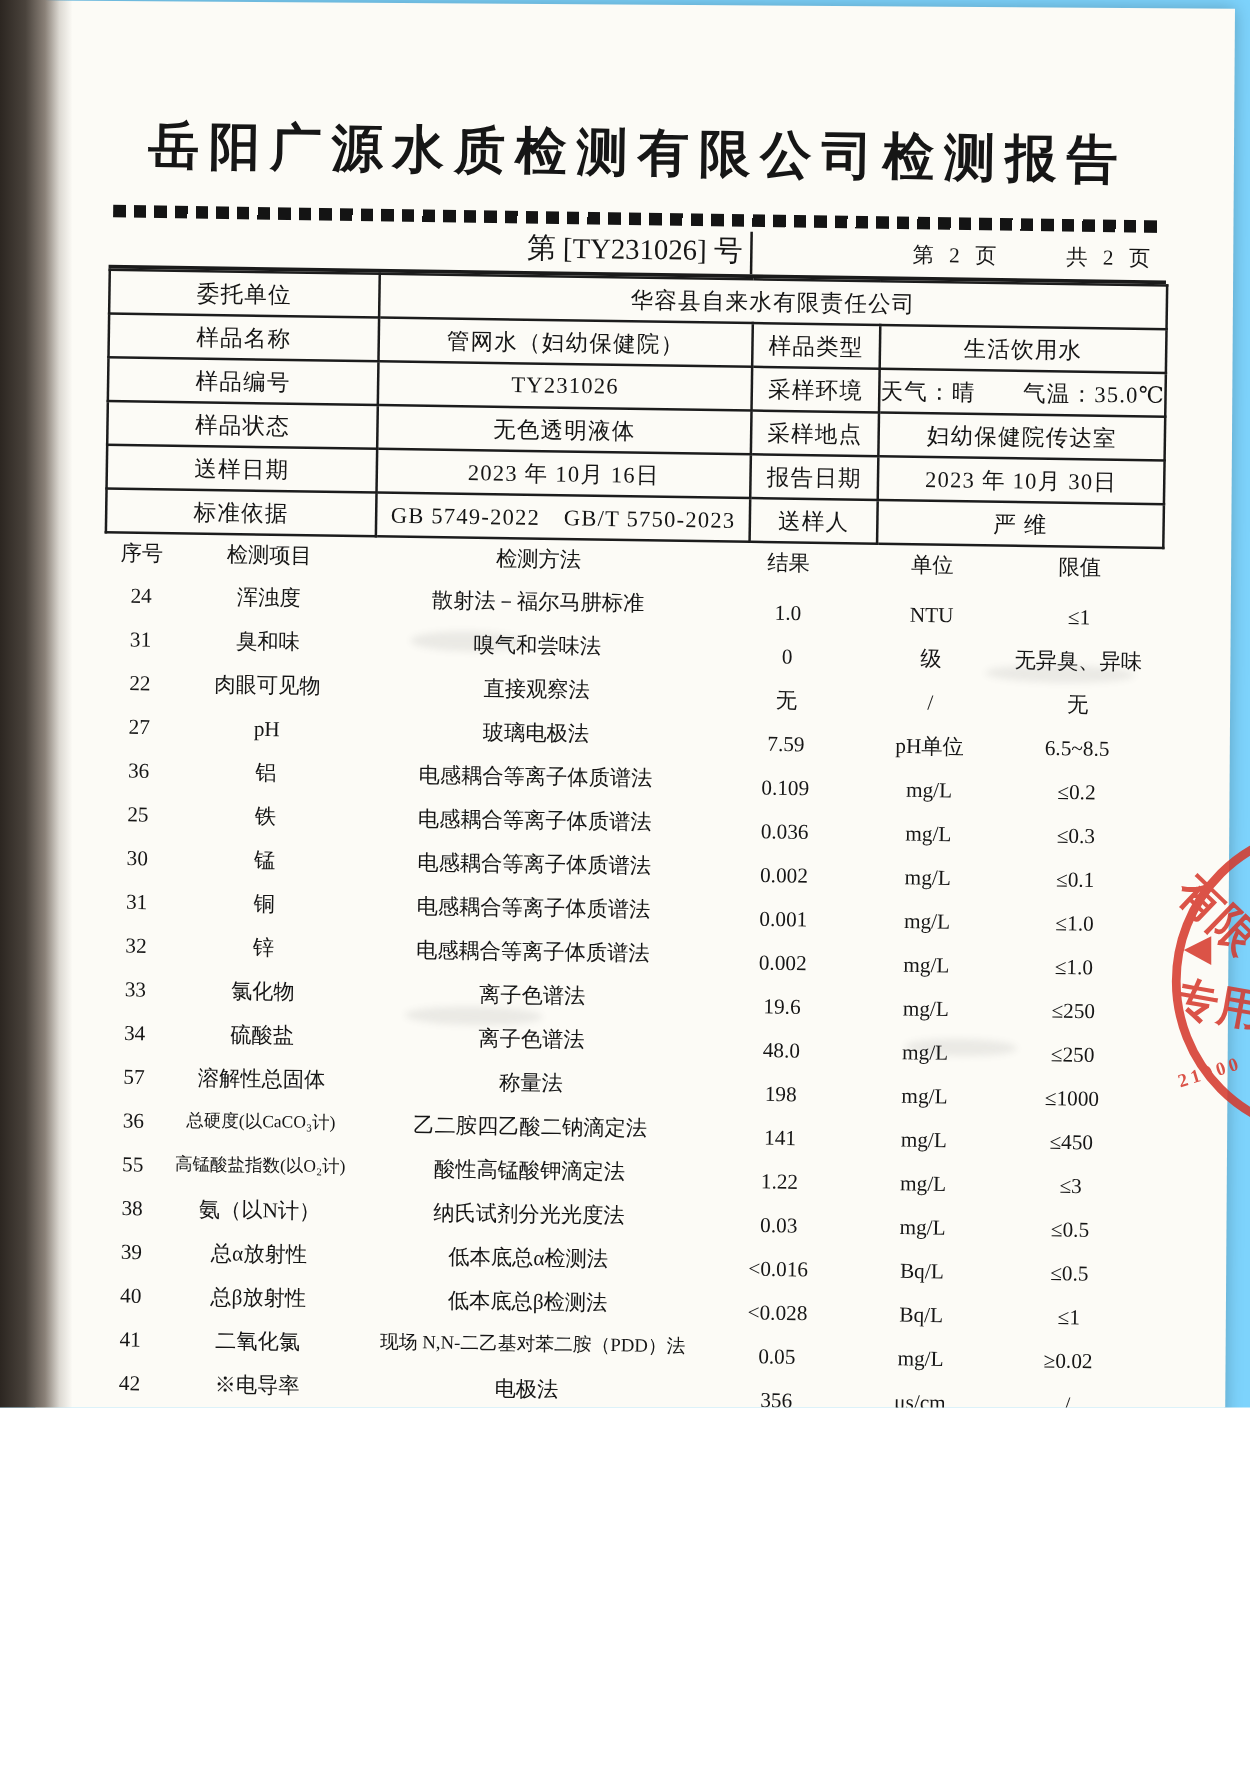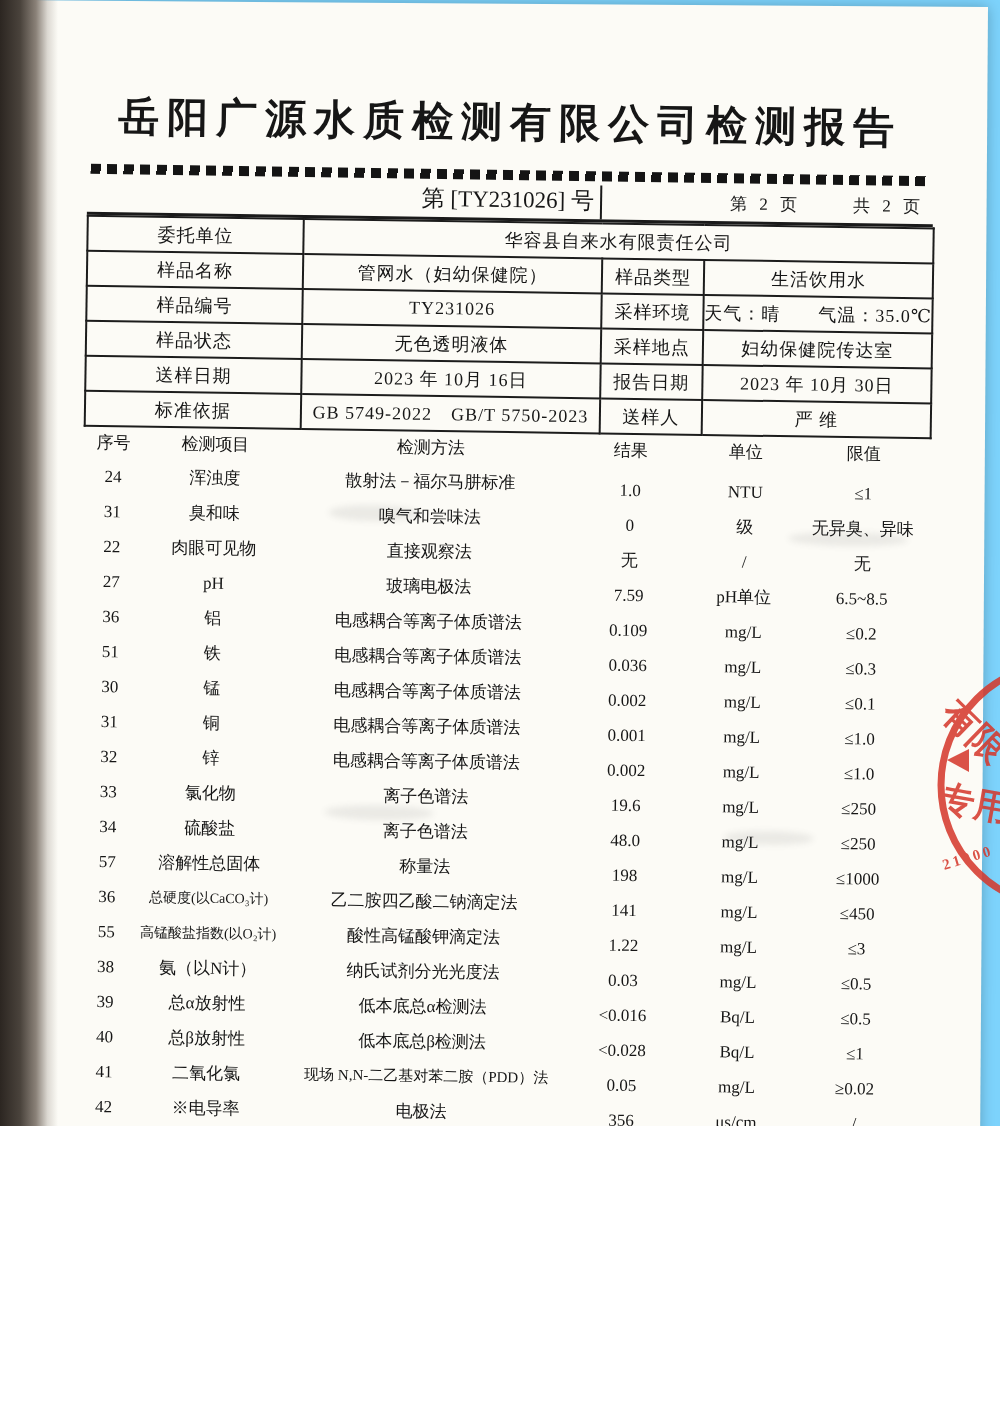--- a/index.html
+++ b/index.html
@@ -186,21 +186,21 @@
             </div>
             <div class="r-grid r-row">
               <span class="r-cell c0">36</span>
               <span class="r-cell c1">铝</span>
               <span class="r-cell c2">电感耦合等离子体质谱法</span>
               <span class="r-cell c3">0.109</span>
               <span class="r-cell c4">mg/L</span>
               <span class="r-cell c5">≤0.2</span>
             </div>
             <div class="r-grid r-row">
-              <span class="r-cell c0">51</span>
+              <span class="r-cell c0">25</span>
               <span class="r-cell c1">铁</span>
               <span class="r-cell c2">电感耦合等离子体质谱法</span>
               <span class="r-cell c3">0.036</span>
               <span class="r-cell c4">mg/L</span>
               <span class="r-cell c5">≤0.3</span>
             </div>
             <div class="r-grid r-row">
               <span class="r-cell c0">30</span>
               <span class="r-cell c1">锰</span>
               <span class="r-cell c2">电感耦合等离子体质谱法</span>

